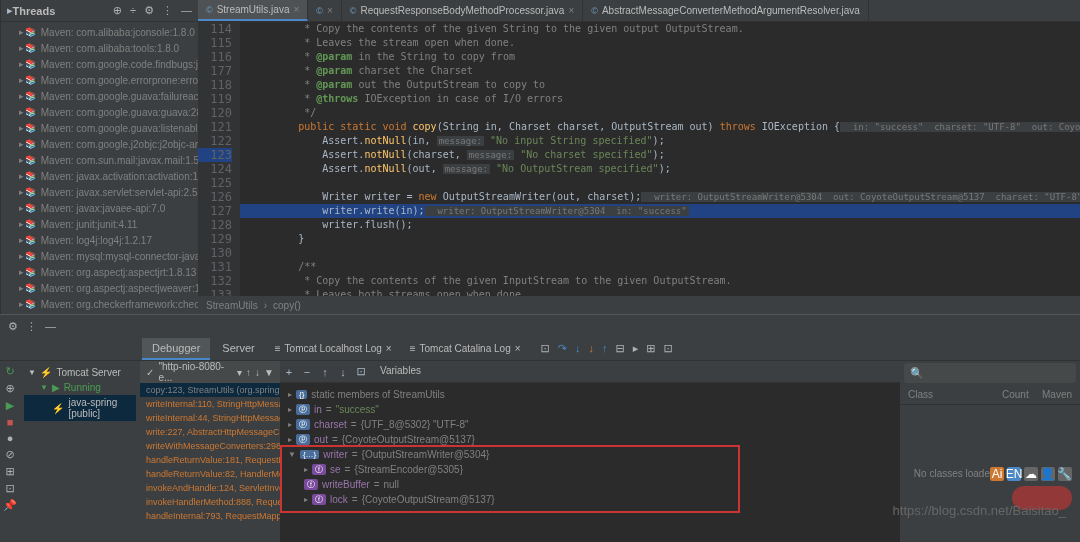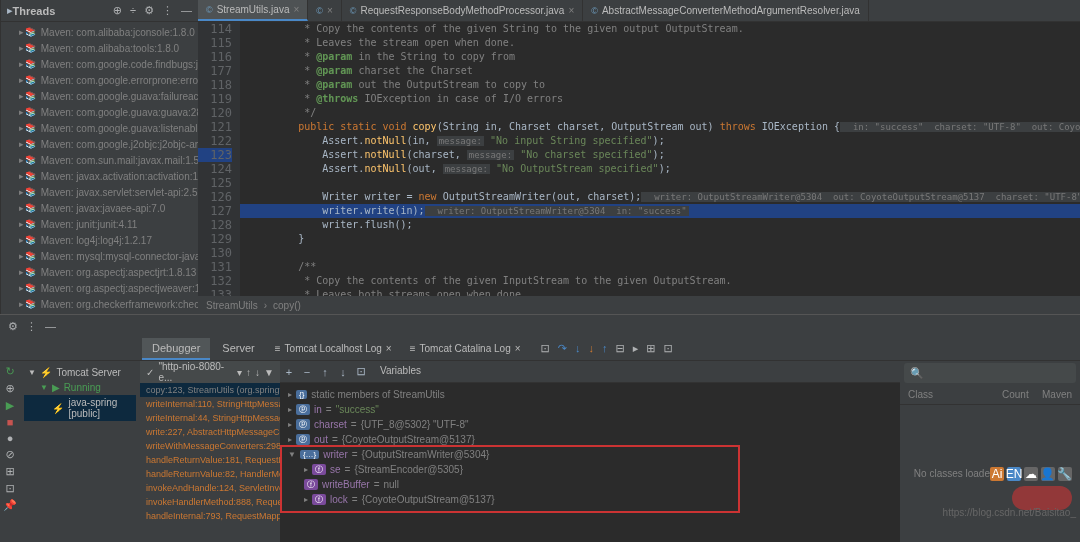--- a/index.html
+++ b/index.html
@@ -74,21 +74,21 @@
 .red-box { position: absolute; border: 2px solid #cc3333; pointer-events: none; }
 .memory-panel { width: 180px; background: #3c3f41; display: flex; flex-direction: column; }
 .mem-tabs { display: flex; height: 22px; background: #3c3f41; }
 .mem-tab { padding: 4px 10px; color: #bbbbbb; font-size: 10px; cursor: pointer; }
 .mem-tab.active { border-bottom: 2px solid #4a88c7; }
 .mem-search { height: 20px; background: #45494a; margin: 2px 4px; border-radius: 3px; display: flex; align-items: center; padding: 0 6px; }
 .mem-headers { display: flex; padding: 4px 8px; color: #808080; font-size: 10px; border-bottom: 1px solid #323232; }
 .mem-content { flex: 1; display: flex; align-items: center; justify-content: flex-end; color: #808080; font-size: 10px; padding: 8px; }
 .mem-icons { display: flex; gap: 3px; }
 .mem-icon-box { width: 14px; height: 14px; background: #cc7832; color: #fff; font-size: 12px; display: flex; align-items: center; justify-content: center; border-radius: 2px; }
-.watermark { position: absolute; right: 4px; bottom: 24px; font-size: 10px; color: #666; }
+.watermark { position: absolute; right: 14px; bottom: 24px; font-size: 13px; color: #666; }
 .php-logo { position: absolute; right: 8px; bottom: 32px; width: 60px; height: 24px; background: #cc3333; border-radius: 12px; opacity: 0.6; }
 </style>
 </head>
 <body>
 
 <div class="ide">
   <div class="top-area">
     <div class="sidebar-left"></div>
     <div class="project-panel">
       <div class="panel-header">

